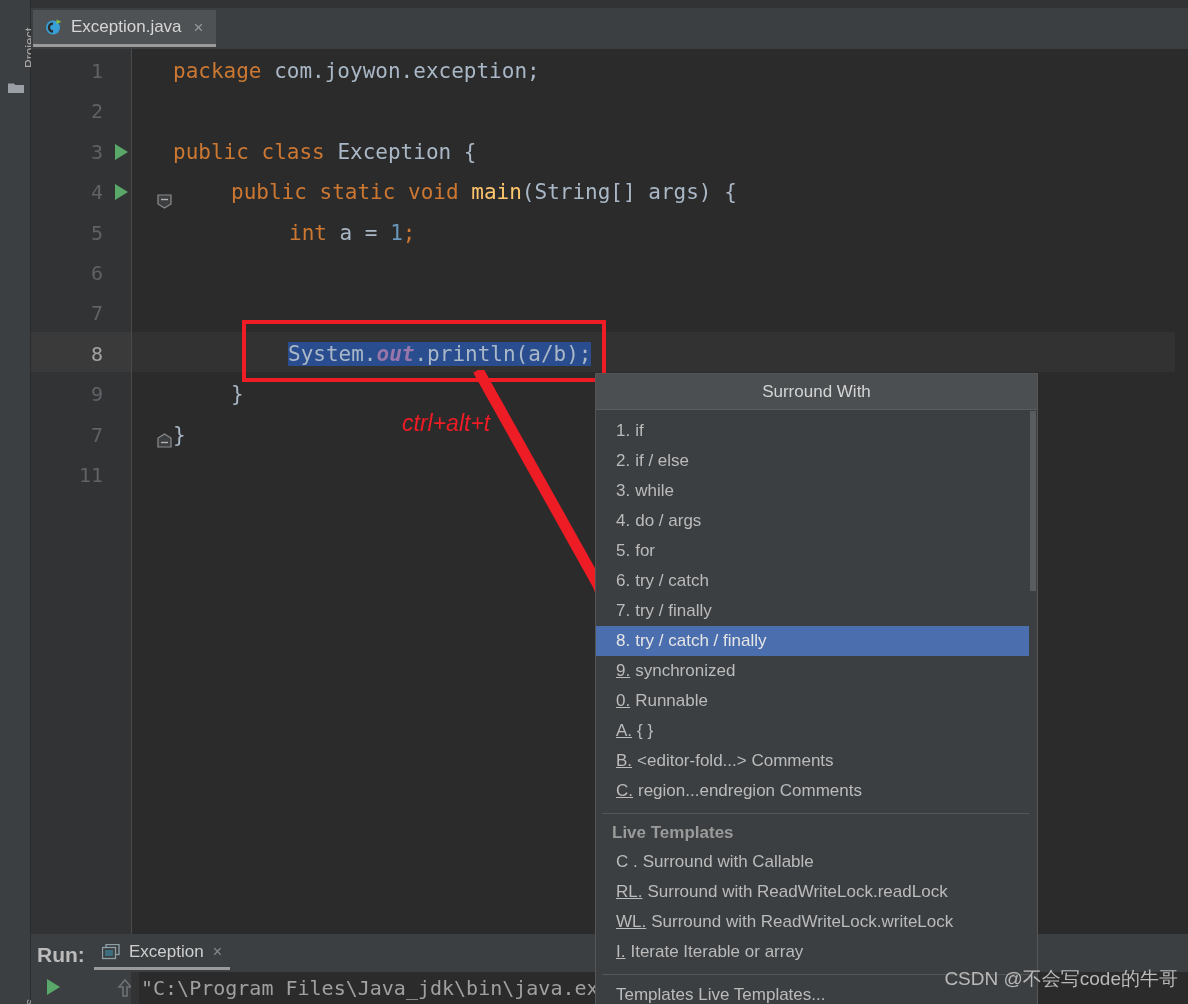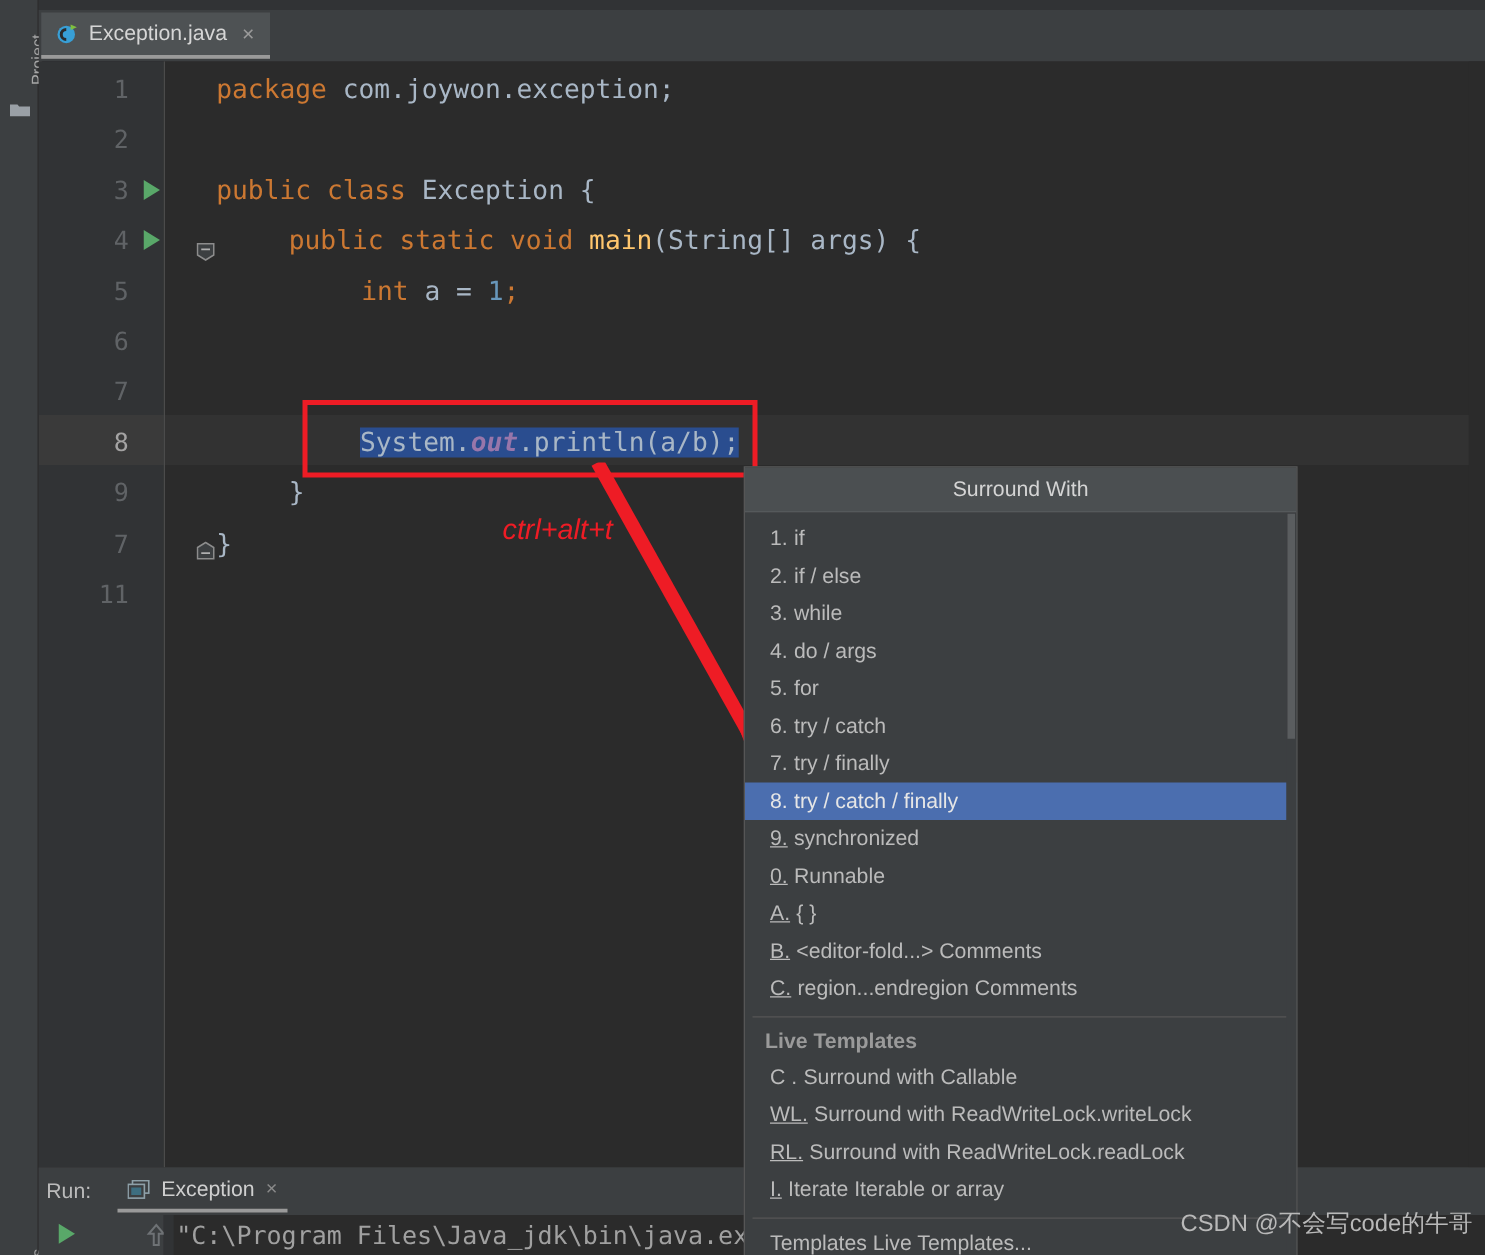--- a/index.html
+++ b/index.html
@@ -283,21 +283,22 @@
   }
   .run-tabrow {
     position: absolute;
     left: 0; top: 0;
     width: 1157px; height: 38px;
   }
   .run-label {
     position: absolute;
     left: 6px; top: 9px;
     color: #bbbbbb;
-    font-size: 17px;
+    font-size: 21px;
+    font-weight: bold;
   }
   .run-tab {
     position: absolute;
     left: 63px; top: 3px;
     height: 33px;
     display: flex;
     align-items: center;
     gap: 9px;
     padding: 0 8px;
     border-bottom: 3px solid #9a9a9a;
@@ -519,26 +520,26 @@
         </div>
 
       <div class="sep"></div>
       <div class="group-title">Live Templates</div>
 
       <div class="mi">
           <span class="mn">C .</span>
           <span>Surround with Callable</span>
         </div>
       <div class="mi">
+          <span class="mn u">RL.</span>
+          <span>Surround with ReadWriteLock.readLock</span>
+        </div>
+      <div class="mi">
           <span class="mn u">WL.</span>
           <span>Surround with ReadWriteLock.writeLock</span>
-        </div>
-      <div class="mi">
-          <span class="mn u">RL.</span>
-          <span>Surround with ReadWriteLock.readLock</span>
         </div>
       <div class="mi">
           <span class="mn u">I.</span>
           <span>Iterate Iterable or array</span>
         </div>
 
       <div class="sep"></div>
       <div class="mi">
           <span>Templates Live Templates...</span>
         </div>

